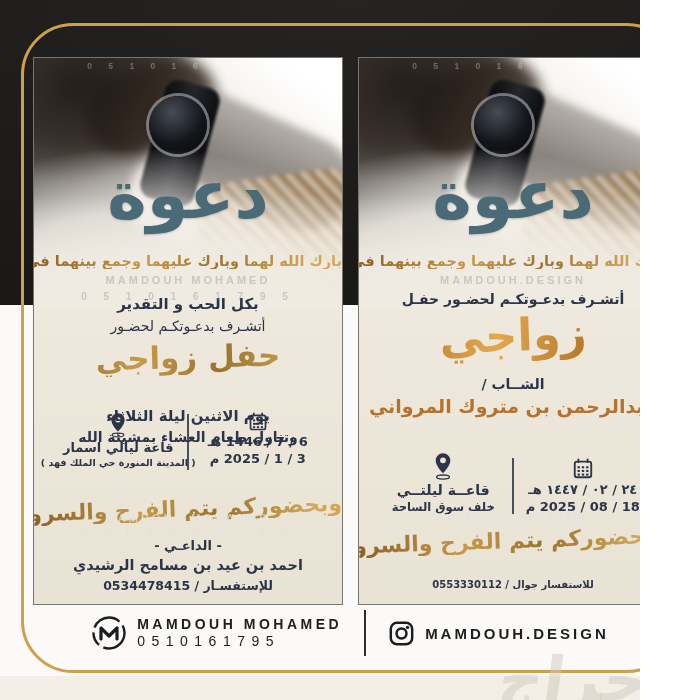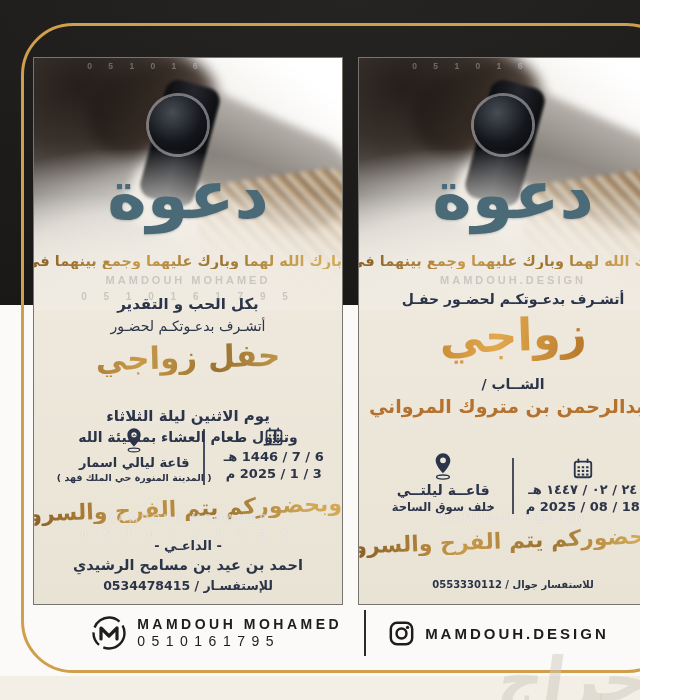--- a/index.html
+++ b/index.html
@@ -76,21 +76,21 @@
   .R-l1{top:233px;font-size:14px;font-weight:600;}
   .R-title{top:251px;font-size:45px;font-weight:bold;transform:rotate(-2deg);}
   .R-label{top:318px;font-size:14px;font-weight:bold;}
   .R-name{top:337px;font-size:19px;font-weight:bold;color:#b5722f;}
   .R-l2{top:369px;font-size:13.5px;font-weight:600;}
   .R-closing{top:470px;font-size:22px;font-weight:bold;transform:rotate(-2deg);}
   .R-contact{top:521px;font-size:10px;font-weight:bold;}
 
   
   .info{position:absolute;left:0;width:100%;display:flex;justify-content:center;align-items:flex-start;}
-  .L-info{top:369px;margin-left:16px;} .R-info{top:394px;align-items:flex-end;}
+  .L-info{top:354px;} .R-info{top:394px;align-items:flex-end;}
   .info-col{width:138px;display:flex;flex-direction:column;align-items:center;gap:2px;color:#2b3448;direction:rtl;}
   .info-div{width:1.5px;height:56px;background:#2b3448;opacity:.85;margin-top:2px;}
   .v-name{font-size:13px;font-weight:bold;white-space:nowrap;}
   .v-detail{font-size:9.5px;font-weight:600;white-space:nowrap;}
   .R-info .v-name{font-size:14px;} .R-info .v-detail{font-size:11.5px;}
   .d-line{font-size:13px;font-weight:bold;direction:rtl;white-space:nowrap;}
 
   
   .wm{position:absolute;left:0;width:100%;text-align:center;z-index:5;
     font-family:"Liberation Sans",sans-serif;font-weight:bold;line-height:1.5;pointer-events:none;}

